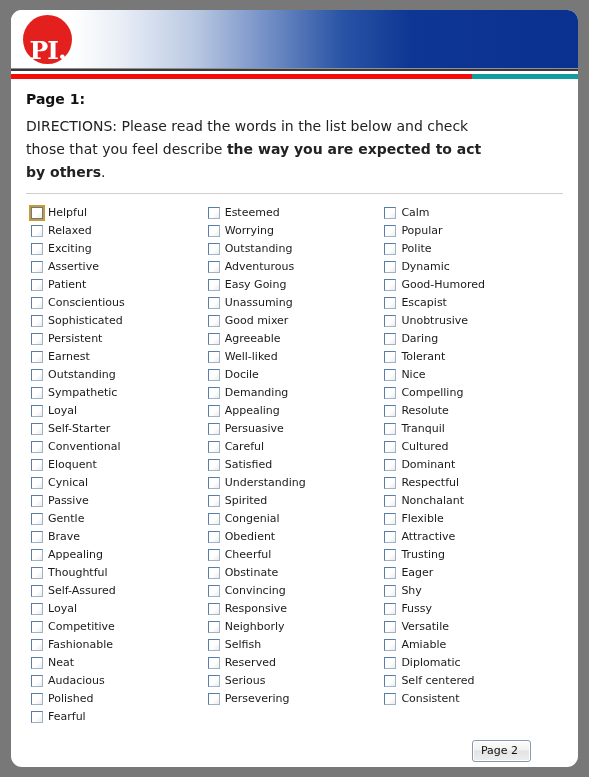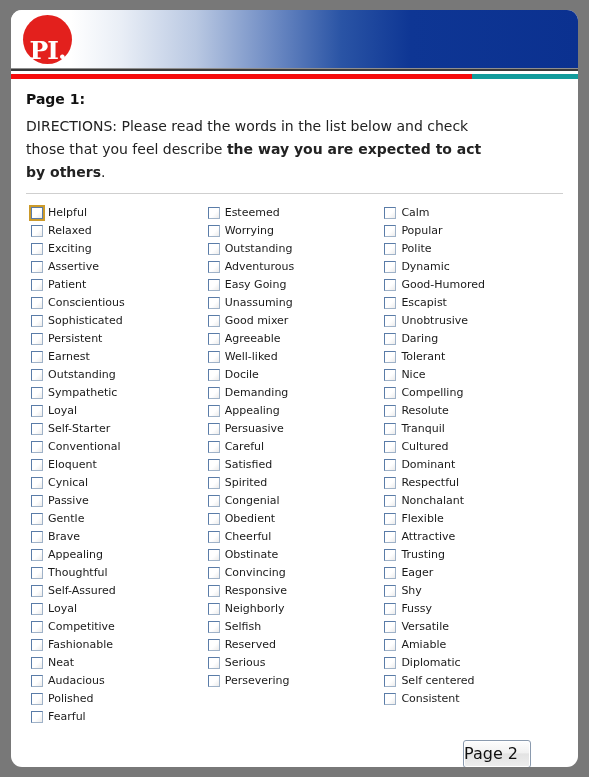--- a/index.html
+++ b/index.html
@@ -164,26 +164,26 @@
 
   
   .footer {
     margin-top: 14px;
     padding-right: 32px;
     display: flex;
     justify-content: flex-end;
   }
   .page-btn {
     font-family: "DejaVu Sans", "Liberation Sans", sans-serif;
-    font-size: 16px;
+    font-size: 11px;
     color: #101010;
     background: linear-gradient(to bottom, #fdfdfd 0%, #f1f1f1 45%, #e3e3e3 50%, #eeeeee 100%);
     border: 1px solid #8a9aae;
     border-radius: 3px;
-    padding: 3px 12px 4px 0;
+    padding: 3px 12px 4px 8px;
     cursor: pointer;
     box-shadow: inset 0 0 0 1px #ffffff;
   }
 </style>
 </head>
 <body>
 
 <div class="page-sheet">
 
   <div class="header-banner">
@@ -383,20 +383,24 @@
           <div class="check-row">
             <span class="cb"></span>
             <span class="cb-label">Careful</span>
           </div>
           <div class="check-row">
             <span class="cb"></span>
             <span class="cb-label">Satisfied</span>
           </div>
           <div class="check-row">
             <span class="cb"></span>
+            <span class="cb-label">Understanding</span>
+          </div>
+          <div class="check-row">
+            <span class="cb"></span>
             <span class="cb-label">Spirited</span>
           </div>
           <div class="check-row">
             <span class="cb"></span>
             <span class="cb-label">Congenial</span>
           </div>
           <div class="check-row">
             <span class="cb"></span>
             <span class="cb-label">Obedient</span>
           </div>

